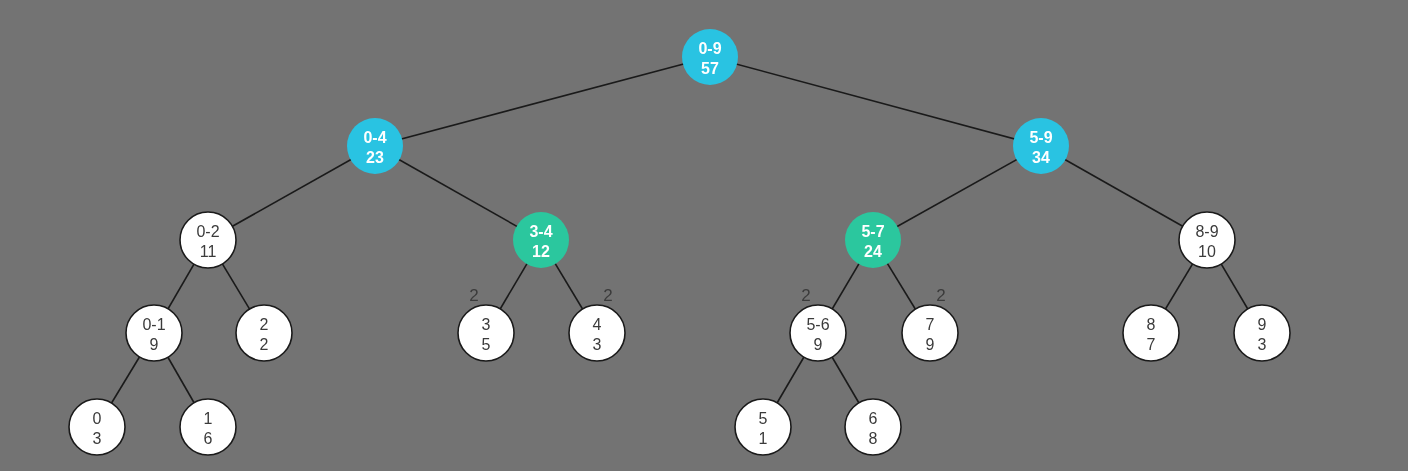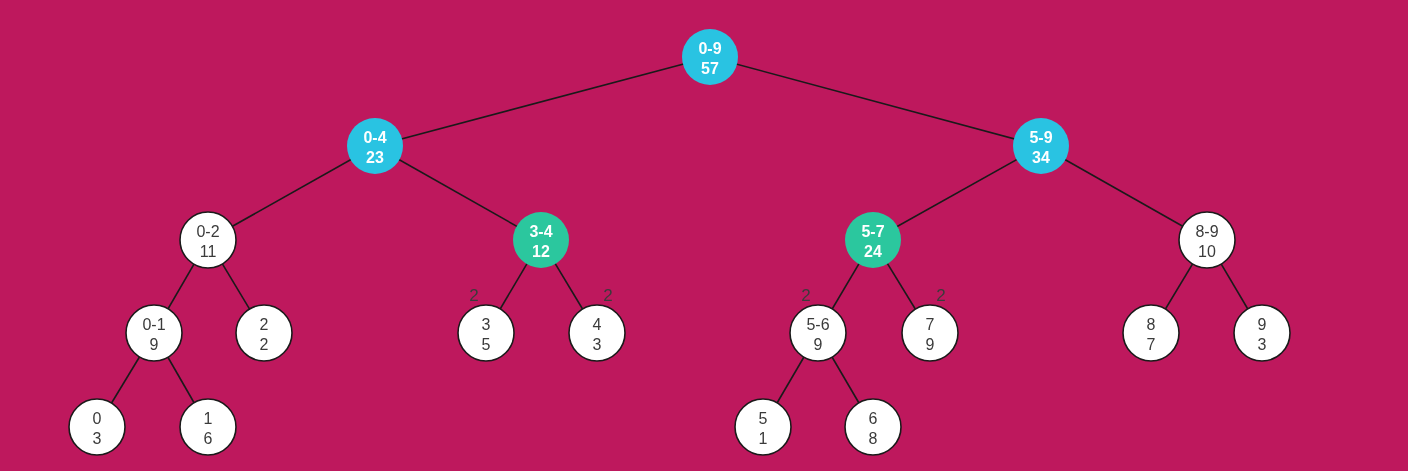--- a/index.html
+++ b/index.html
@@ -5,21 +5,21 @@
   html, body {
     margin: 0;
     padding: 0;
     background: #ffffff;
     font-family: "Liberation Sans", sans-serif;
   }
   .canvas-wrap {
     position: relative;
     width: 1408px;
     height: 471px;
-    background: #be185d;
+    background: #737373;
     overflow: hidden;
   }
   svg { display: block; }
   .edge-line {
     stroke: #1a1a1a;
     stroke-width: 1.6;
   }
   .node-circle-white {
     fill: #ffffff;
     stroke: #1a1a1a;

